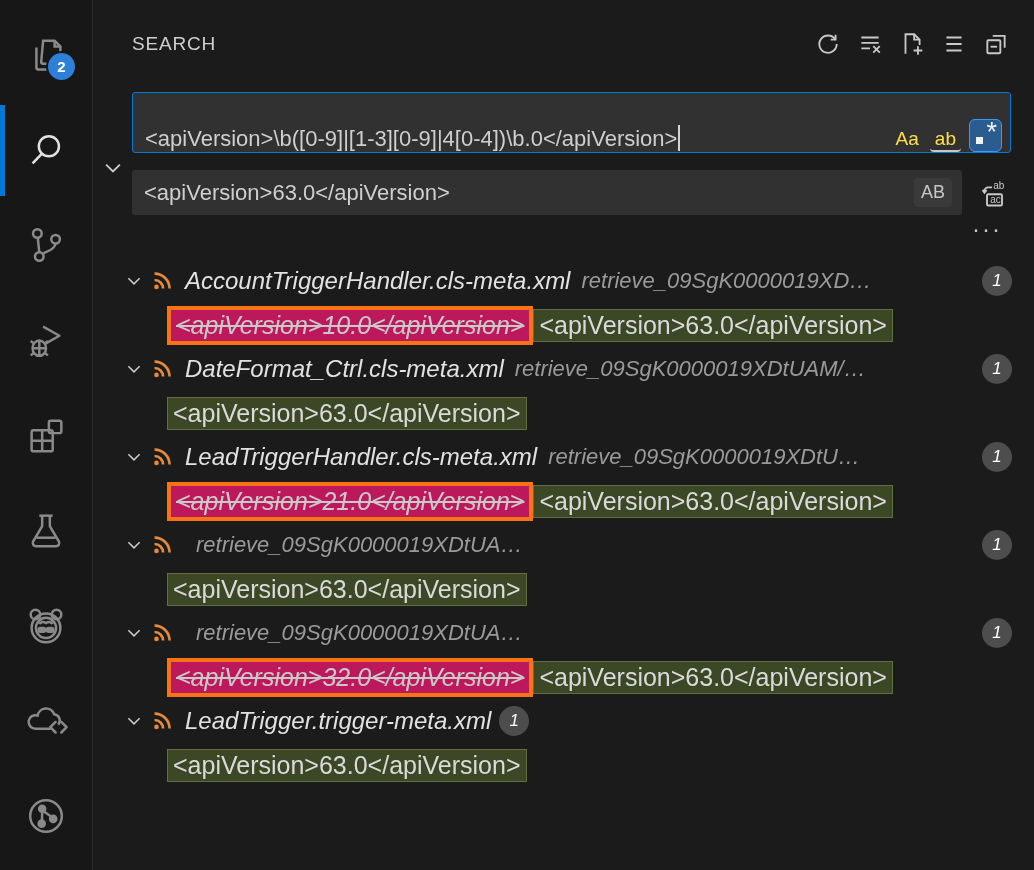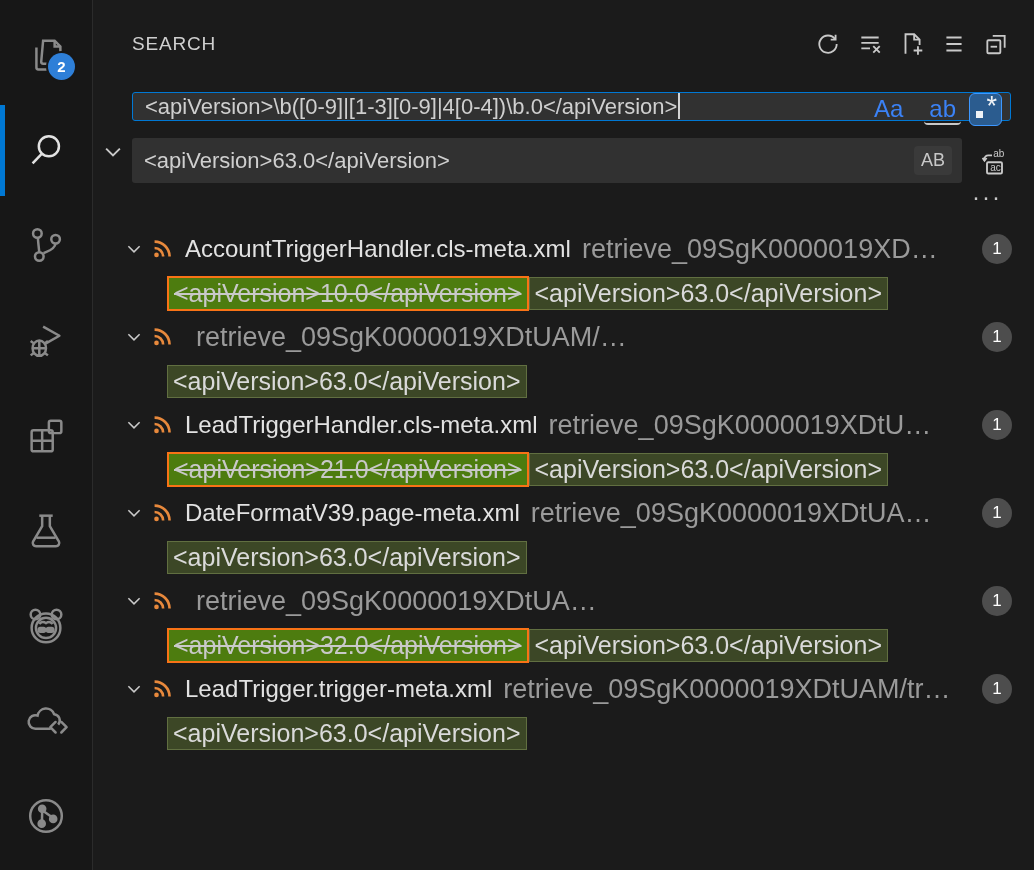--- a/index.html
+++ b/index.html
@@ -35,26 +35,26 @@
   .panel-header { display:flex; align-items:center; justify-content:space-between; padding:24px 20px 0 39px; height:64px; }
   .panel-title { font-size:19px; letter-spacing:.8px; color:#cfcfcf; }
   .toolbar { display:flex; gap:6px; }
   .tb-btn { width:36px; height:36px; display:flex; align-items:center; justify-content:center; border-radius:5px; cursor:pointer; }
 
   .search-section { display:flex; margin-top:28px; }
   .toggle-col { width:39px; display:flex; align-items:center; justify-content:center; cursor:pointer; }
   .inputs-col { width:879px; display:flex; flex-direction:column; }
 
   .search-input-row {
-    height:29px; background:#313131; border:1.5px solid #0078d4; border-radius:3px;
-    display:flex; align-items:flex-start; padding:0 8px 0 12px;
+    height:61px; background:#313131; border:1.5px solid #0078d4; border-radius:3px;
+    display:flex; align-items:flex-end; padding:0 8px 0 12px;
   }
   .search-text { flex:1; font-size:22px; color:#cfcfcf; white-space:nowrap; overflow:hidden; }
   .caret { display:inline-block; width:2px; height:26px; background:#d4d4d4; vertical-align:-5px; margin-left:1px; }
-  .opt-btn { font-size:24px; color:#3b82f6; padding:2px 5px; margin-left:16px; border-radius:4px; cursor:pointer; }
+  .opt-btn { font-size:19px; color:#fde047; padding:2px 5px; margin-left:6px; border-radius:4px; cursor:pointer; }
   .opt-whole-word { border-bottom:2px solid #c8c8c8; padding-bottom:0; }
   .regex-btn {
     position:relative; width:33px; height:33px; margin-left:8px; border-radius:6px;
     background:#2b5c8f; border:1.5px solid #3d97ff; cursor:pointer;
   }
   .regex-square { position:absolute; left:6px; bottom:7px; width:7px; height:7px; background:#eef2f6; }
   .regex-star { position:absolute; right:4px; top:-3px; font-size:27px; color:#eef2f6; }
 
   .replace-row { margin-top:17px; display:flex; align-items:center; }
   .replace-input {
@@ -66,33 +66,33 @@
   .replace-all-btn { width:39px; height:40px; margin-left:10px; display:flex; align-items:center; justify-content:center; border-radius:5px; cursor:pointer; }
 
   .more-row { height:28px; display:flex; justify-content:flex-end; align-items:center; padding-right:4px; }
   .more-btn { width:40px; text-align:center; font-size:24px; letter-spacing:2px; color:#c8c8c8; line-height:14px; cursor:pointer; }
 
   .summary-row { margin-top:6px; padding-left:43px; height:34px; display:flex; align-items:center; font-size:23px; color:#b9b9b9; }
   .summary-row .sep { white-space:pre; }
   .link { color:#40a6ff; cursor:pointer; }
 
   .results { margin-top:16px; overflow:hidden; }
-  .file-row { height:44px; display:flex; align-items:center; padding:0 22px 0 30px; cursor:pointer; }
+  .file-row { height:44px; display:flex; align-items:center; padding:0 22px 0 30px; cursor:pointer;font-style:italic; }
   .chev { width:22px; display:flex; justify-content:center; margin-right:6px; flex:none; }
   .ficon { width:24px; margin-right:10px; flex:none; display:flex; }
   .fname { font-size:24px; color:#e2e2e2; white-space:nowrap; flex:none; }
-  .fpath { font-size:27px; color:#9a9a9a; margin-left:11px; flex:1; overflow:hidden; white-space:nowrap; }
+  .fpath { font-size:22px; color:#9a9a9a; margin-left:11px; flex:1; overflow:hidden; white-space:nowrap; }
   .badge {
     min-width:30px; height:30px; padding:0 6px; border-radius:15px; background:#4d4d4d; color:#ffffff;
     font-size:17px; display:flex; align-items:center; justify-content:center; margin-left:8px; flex:none;
   }
   .match-row { height:44px; display:flex; align-items:center; padding-left:74px; font-size:25px; cursor:pointer; }
   .removed {
-    background:#4d7c0f; border:2px solid #f97316; color:#c9c9c9;
-    text-decoration:line-through; padding:1px 5px; white-space:pre;
+    background:#be185d; border:4px solid #f97316; color:#c9c9c9;
+    text-decoration:line-through; padding:1px 5px; white-space:pre;font-style:italic;
   }
   .added {
     background:#3c4726; border:1px solid #616f41; color:#dadada;
     padding:1px 5px; white-space:pre;
   }
 </style>
 </head>
 <body>
 
 <div class="app">
@@ -285,20 +285,21 @@
           <path d="M3 5.5 L8 10.5 L13 5.5"></path>
         </svg>
       </span>
       <span class="ficon">
         <svg width="22" height="22" viewBox="0 0 16 16" fill="none">
           <circle cx="4" cy="12.3" r="1.7" fill="#e8893c"></circle>
           <path d="M2.6 7.3 A6.2 6.2 0 0 1 8.8 13.5" stroke="#e8893c" stroke-width="1.9"></path>
           <path d="M2.6 2.6 A10.9 10.9 0 0 1 13.5 13.5" stroke="#e8893c" stroke-width="1.9"></path>
         </svg>
       </span>
+      <span class="fname">DateFormat_Ctrl.cls-meta.xml</span>
       <span class="fpath">retrieve_09SgK0000019XDtUAM/…</span>
       <span class="badge">1</span>
     </div>
     <div class="match-row">
       <span class="added">&lt;apiVersion&gt;63.0&lt;/apiVersion&gt;</span>
     </div>
   </div>
 
   <div class="result-block">
     <div class="file-row">
@@ -331,21 +332,20 @@
           <path d="M3 5.5 L8 10.5 L13 5.5"></path>
         </svg>
       </span>
       <span class="ficon">
         <svg width="22" height="22" viewBox="0 0 16 16" fill="none">
           <circle cx="4" cy="12.3" r="1.7" fill="#e8893c"></circle>
           <path d="M2.6 7.3 A6.2 6.2 0 0 1 8.8 13.5" stroke="#e8893c" stroke-width="1.9"></path>
           <path d="M2.6 2.6 A10.9 10.9 0 0 1 13.5 13.5" stroke="#e8893c" stroke-width="1.9"></path>
         </svg>
       </span>
-      <span class="fname">DateFormatV39.page-meta.xml</span>
       <span class="fpath">retrieve_09SgK0000019XDtUA…</span>
       <span class="badge">1</span>
     </div>
     <div class="match-row">
       <span class="added">&lt;apiVersion&gt;63.0&lt;/apiVersion&gt;</span>
     </div>
   </div>
 
   <div class="result-block">
     <div class="file-row">
@@ -378,21 +378,20 @@
         </svg>
       </span>
       <span class="ficon">
         <svg width="22" height="22" viewBox="0 0 16 16" fill="none">
           <circle cx="4" cy="12.3" r="1.7" fill="#e8893c"></circle>
           <path d="M2.6 7.3 A6.2 6.2 0 0 1 8.8 13.5" stroke="#e8893c" stroke-width="1.9"></path>
           <path d="M2.6 2.6 A10.9 10.9 0 0 1 13.5 13.5" stroke="#e8893c" stroke-width="1.9"></path>
         </svg>
       </span>
       <span class="fname">LeadTrigger.trigger-meta.xml</span>
-      <span class="fpath">retrieve_09SgK0000019XDtUAM/tr…</span>
       <span class="badge">1</span>
     </div>
     <div class="match-row">
       <span class="added">&lt;apiVersion&gt;63.0&lt;/apiVersion&gt;</span>
     </div>
   </div>
 </div>
 
   </div>
 </div>

